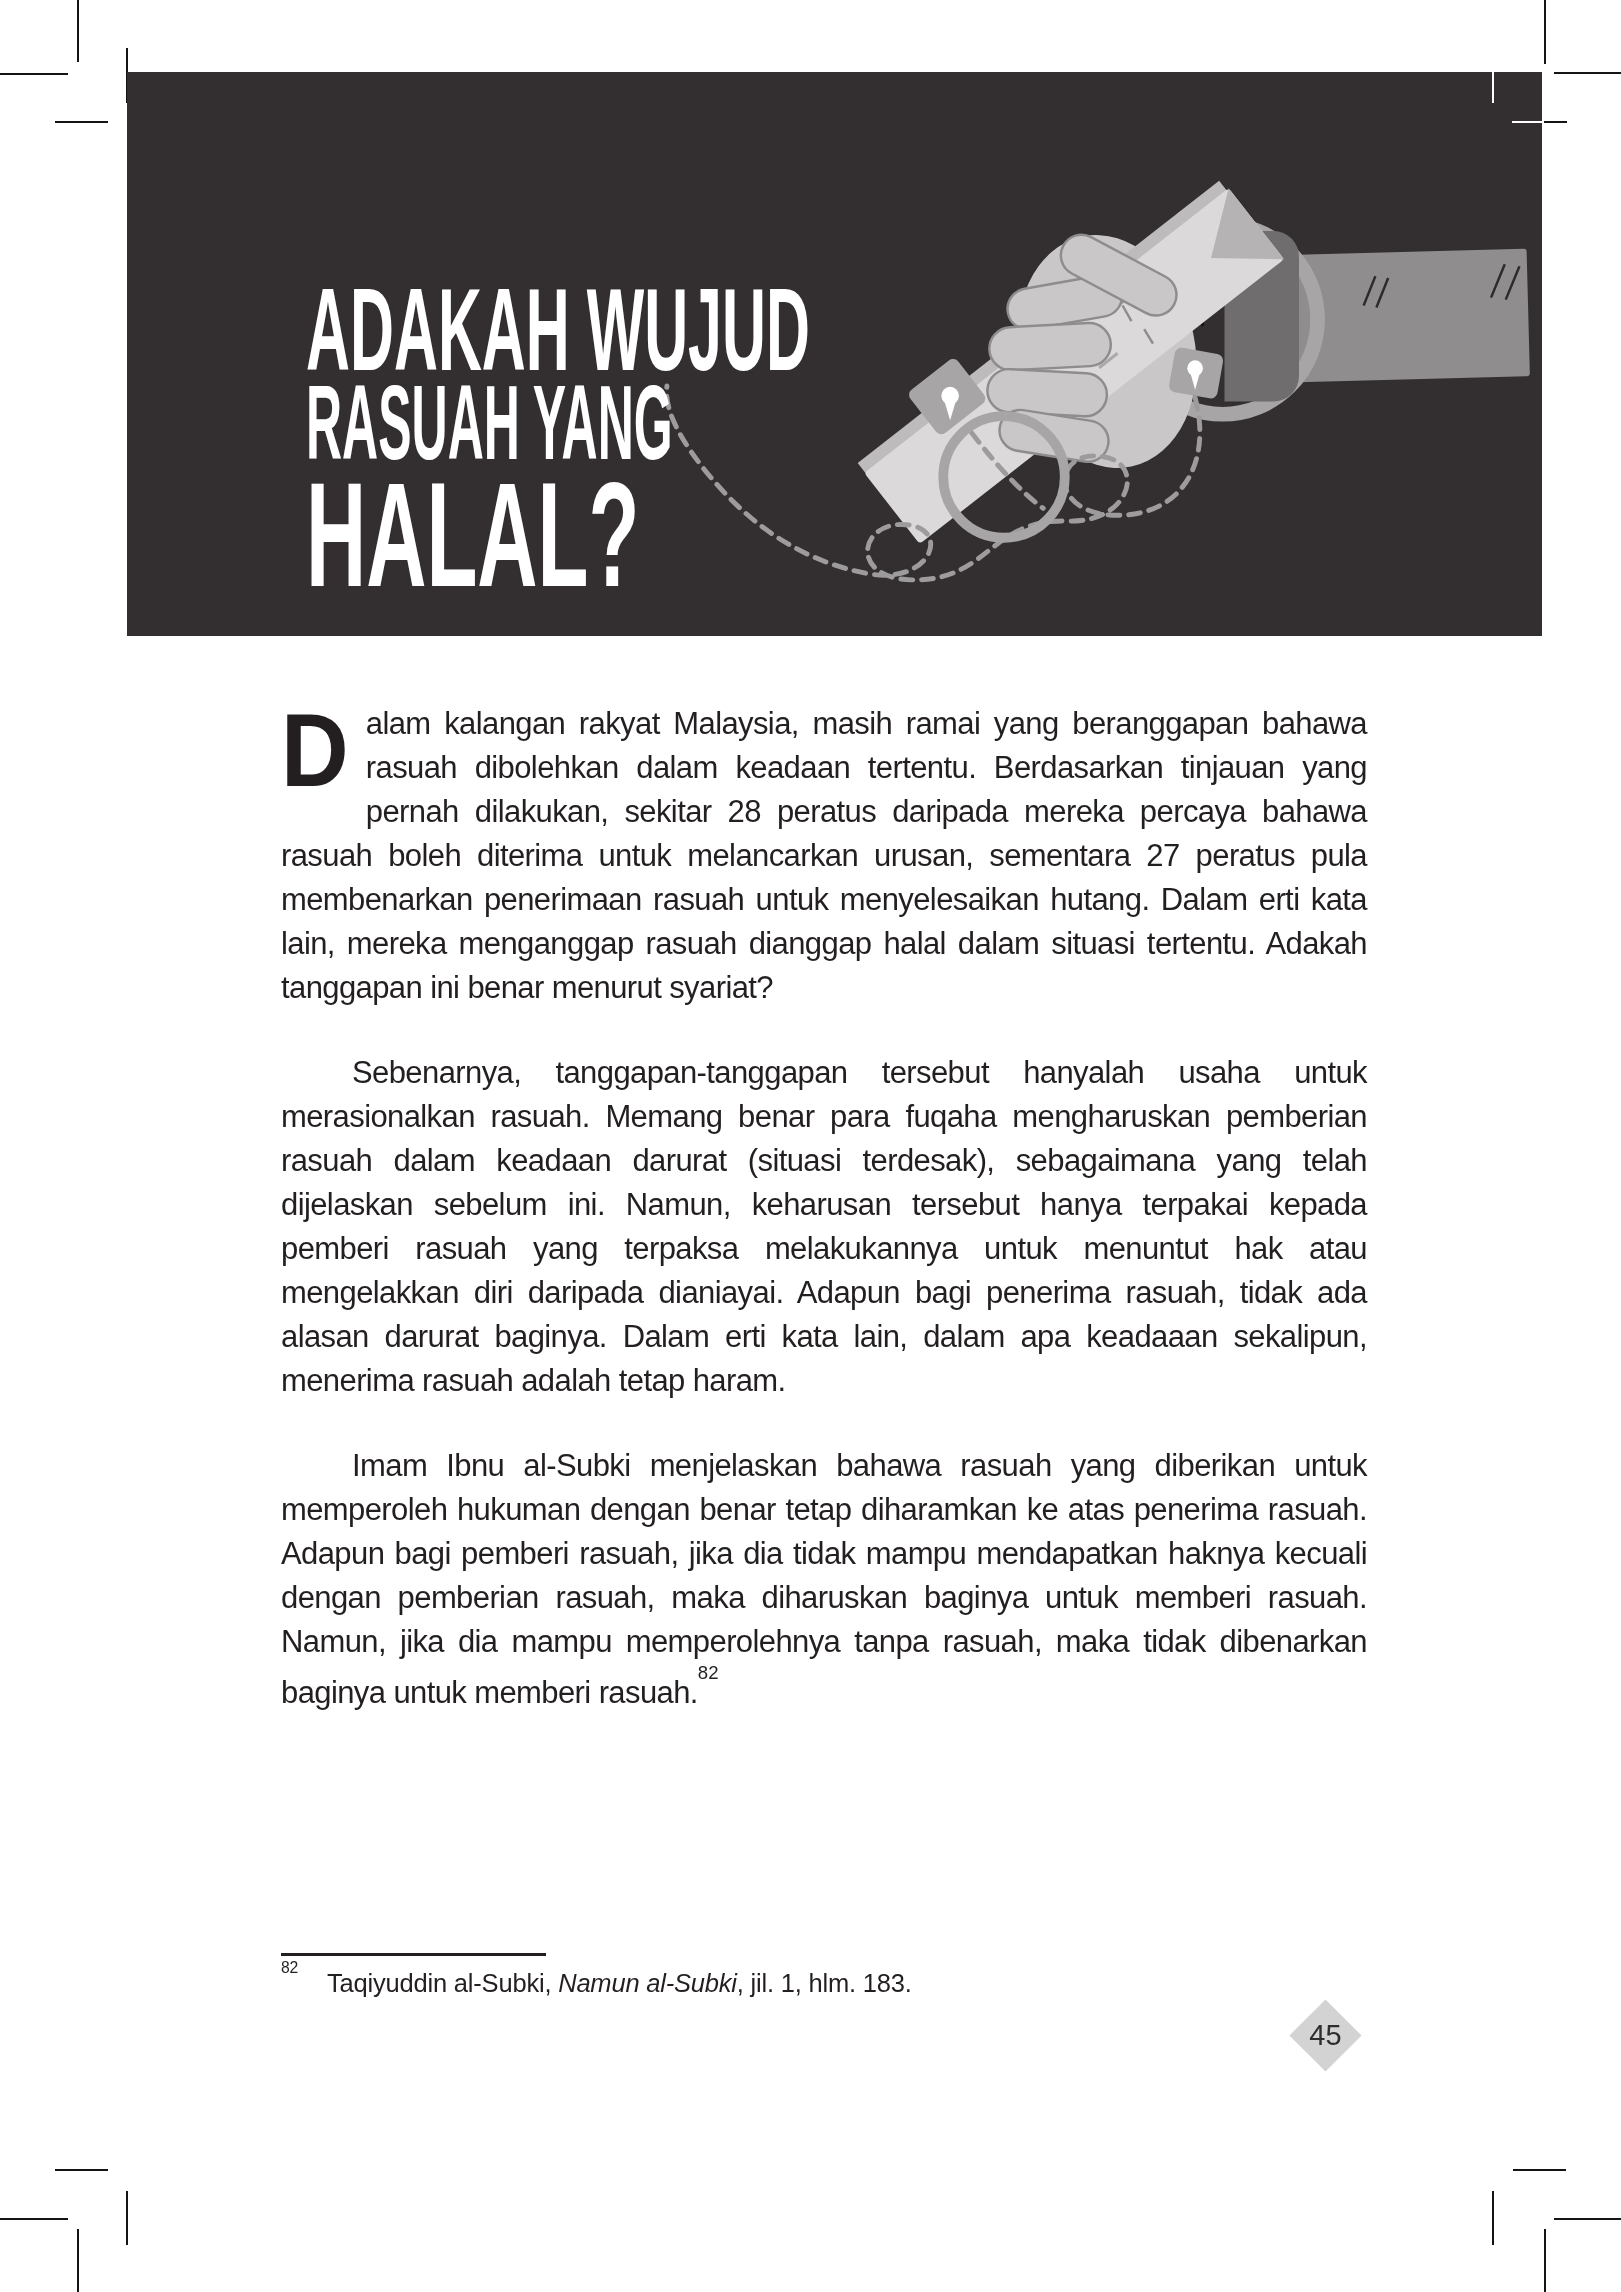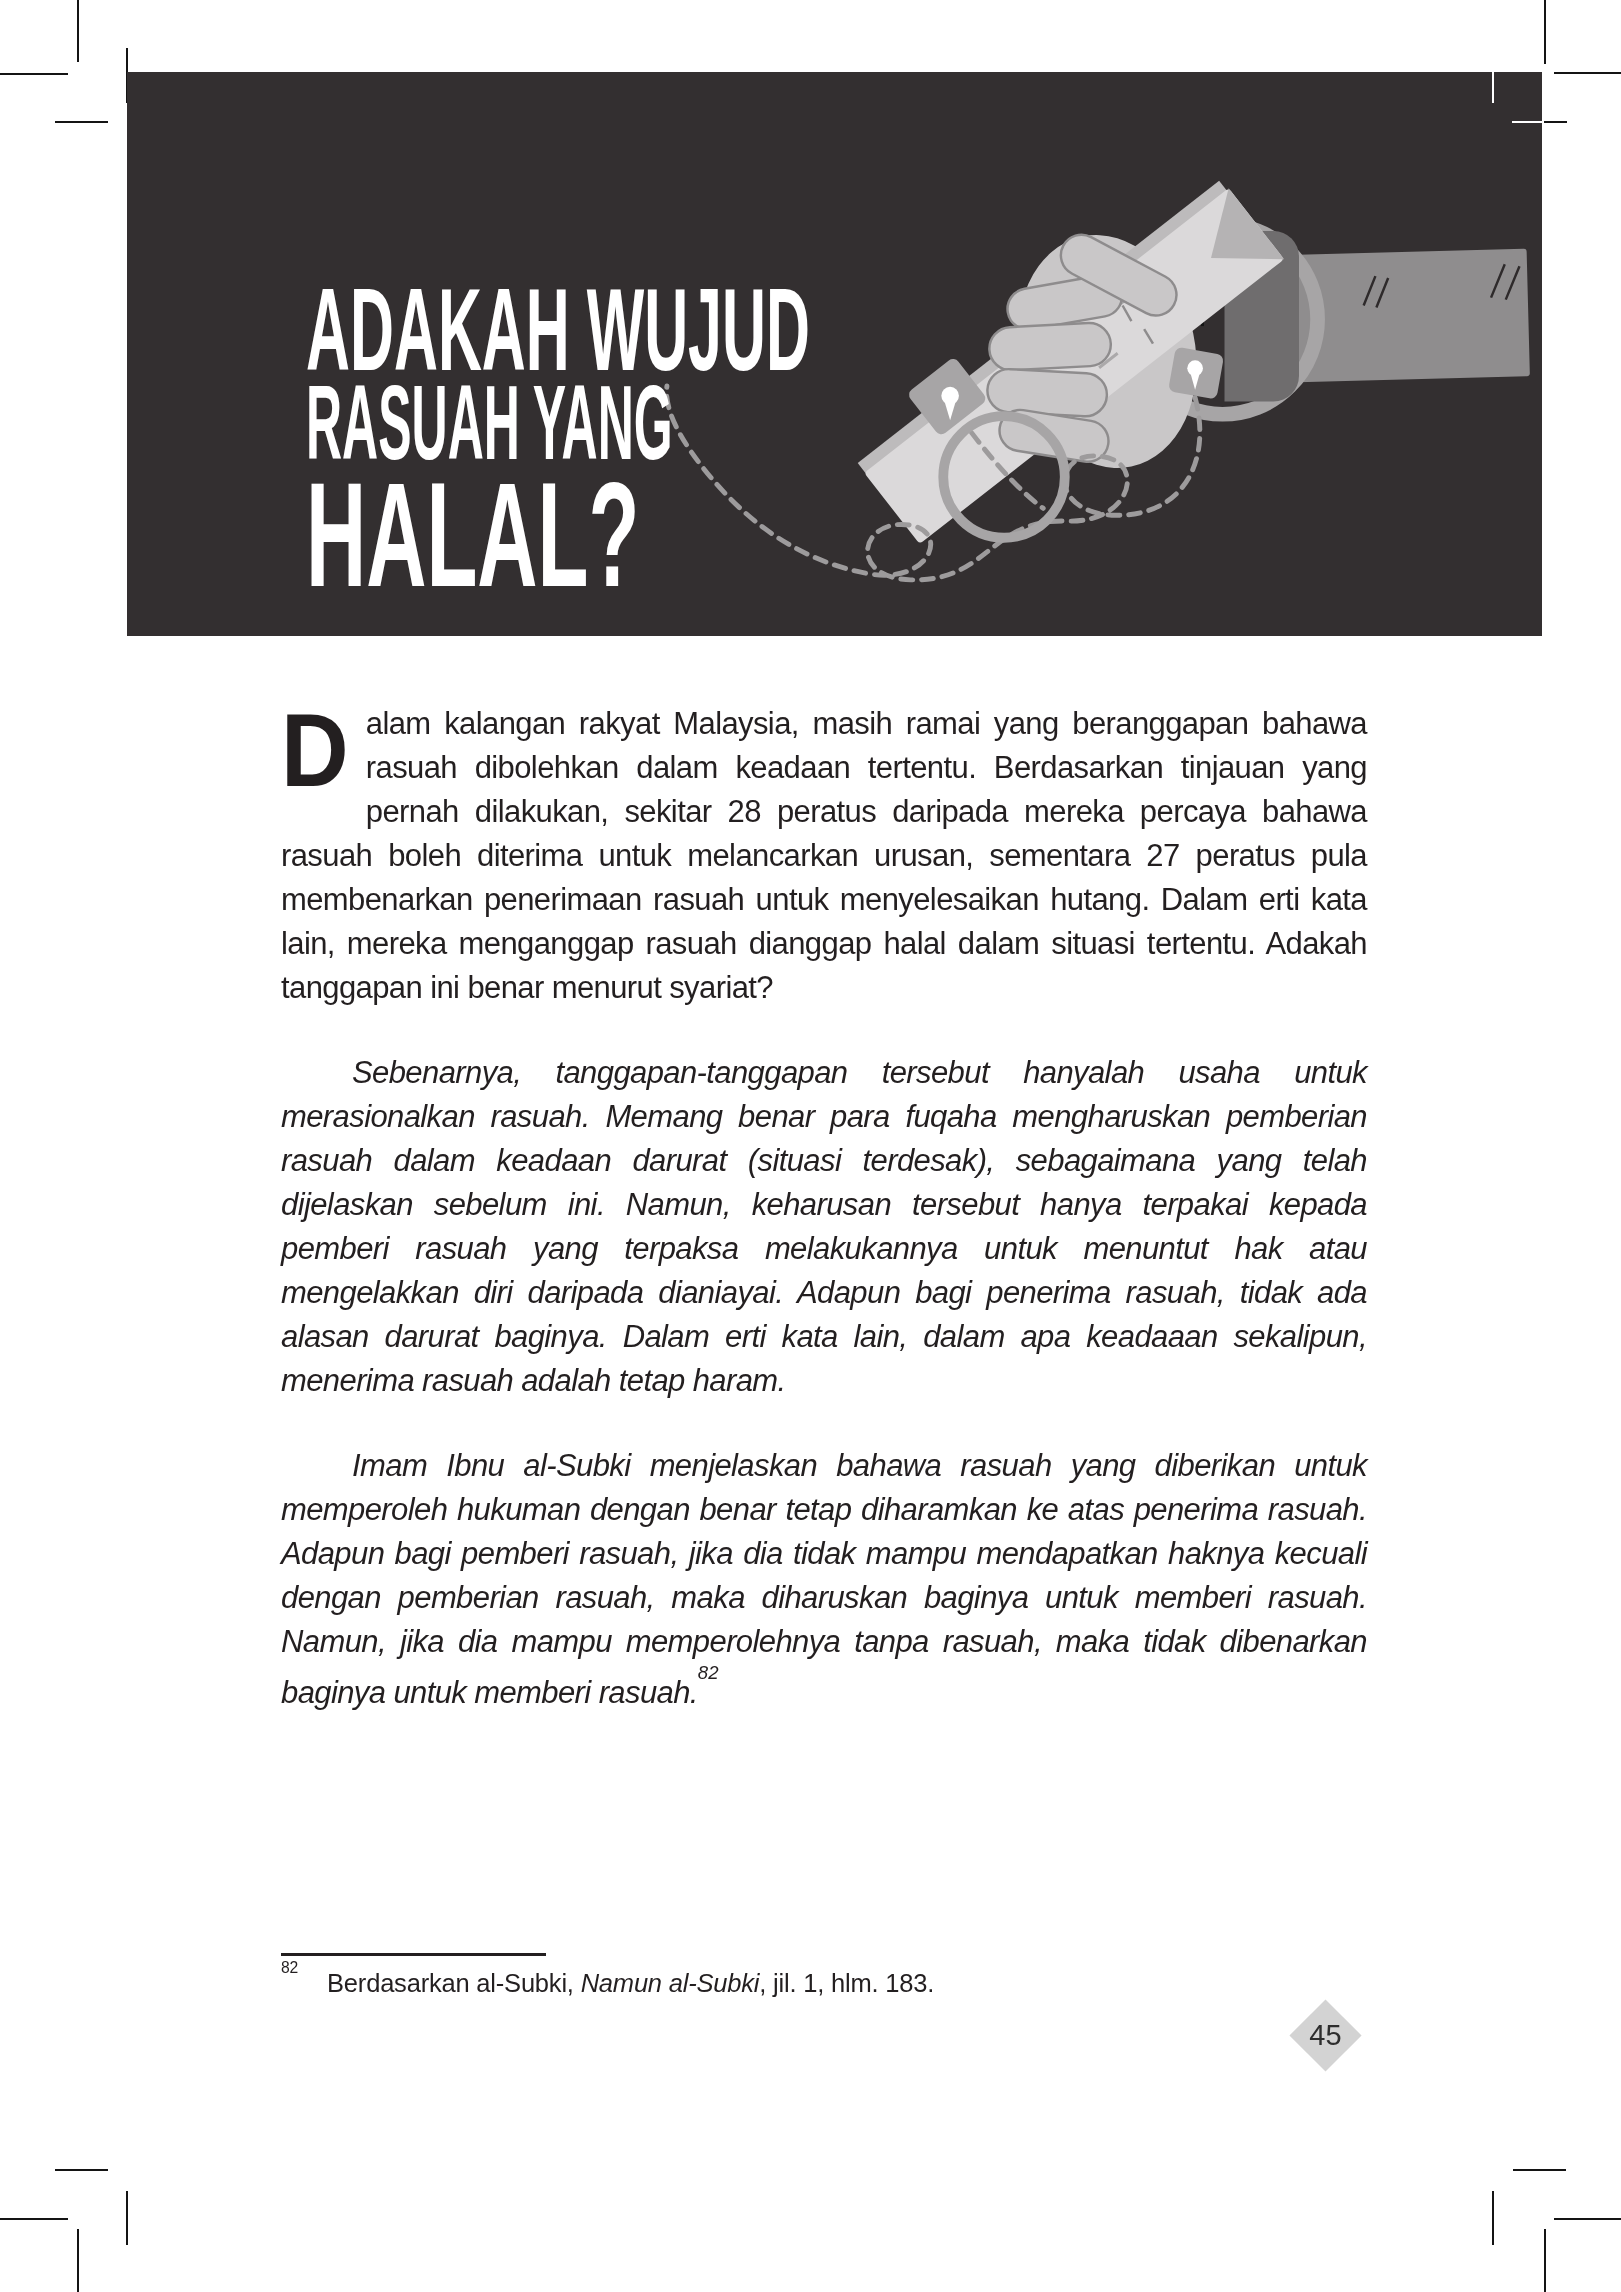--- a/index.html
+++ b/index.html
@@ -14,21 +14,21 @@
   .banner{position:absolute;left:127px;top:72px;width:1415px;height:564px;background:#332F30;}
   .title-svg{position:absolute;left:179px;top:196px;}
   .title-svg text{fill:#ffffff;font-family:"Liberation Sans",sans-serif;font-weight:bold;}
   .illu-svg{position:absolute;left:0;top:0;}
 
   
   .bodytext{position:absolute;left:281px;top:702px;width:1086px;
             font-size:31px;line-height:44px;letter-spacing:-0.6px;
             text-align:justify;color:#231F20;}
   .bodytext p{margin:0 0 41px 0;}
-  .para-indent{text-indent:71px;font-style:italic;}
+  .para-indent{text-indent:71px;}
   .fn-ref{font-size:18.6px;position:relative;top:-12.7px;letter-spacing:0;}
 
   .dropcap{float:left;width:73px;height:90px;margin:5.9px 11.8px 0 0;}
   .dropcap-inner{display:block;font-size:104px;line-height:84px;font-weight:bold;
                  transform:scaleX(0.9);transform-origin:left top;color:#231F20;}
 
   
   .fn-rule{position:absolute;left:281px;top:1953px;width:265px;height:2.9px;background:#231F20;}
   .footnote{position:absolute;left:281px;top:1968px;width:961px;font-size:25.5px;
             letter-spacing:-0.2px;color:#231F20;}
@@ -136,21 +136,21 @@
     <p class="para-indent">
       <span>Sebenarnya, tanggapan-tanggapan tersebut hanyalah usaha untuk merasionalkan rasuah. Memang benar para fuqaha mengharuskan pemberian rasuah dalam keadaan darurat (situasi terdesak), sebagaimana yang telah dijelaskan sebelum ini. Namun, keharusan tersebut hanya terpakai kepada pemberi rasuah yang terpaksa melakukannya untuk menuntut hak atau mengelakkan diri daripada dianiayai. Adapun bagi penerima rasuah, tidak ada alasan darurat baginya. Dalam erti kata lain, dalam apa keadaaan sekalipun, menerima rasuah adalah tetap haram.</span>
     </p>
     <p class="para-indent">
       <span>Imam Ibnu al-Subki menjelaskan bahawa rasuah yang diberikan untuk memperoleh hukuman dengan benar tetap diharamkan ke atas penerima rasuah. Adapun bagi pemberi rasuah, jika dia tidak mampu mendapatkan haknya kecuali dengan pemberian rasuah, maka diharuskan baginya untuk memberi rasuah. Namun, jika dia mampu memperolehnya tanpa rasuah, maka tidak dibenarkan baginya untuk memberi rasuah.</span><sup class="fn-ref">82</sup>
     </p>
   </div>
 
   <div class="fn-rule"></div>
   <div class="footnote">
-    <sup class="fn-marker">82</sup><span>Berdasarkan al-Subki, </span><em>Namun al-Subki</em><span>, jil. 1, hlm. 183.</span>
+    <sup class="fn-marker">82</sup><span>Taqiyuddin al-Subki, </span><em>Namun al-Subki</em><span>, jil. 1, hlm. 183.</span>
   </div>
 
   <div class="pagenum">
     <span>45</span>
   </div>
 
 </div>
 
 
 </body></html>

